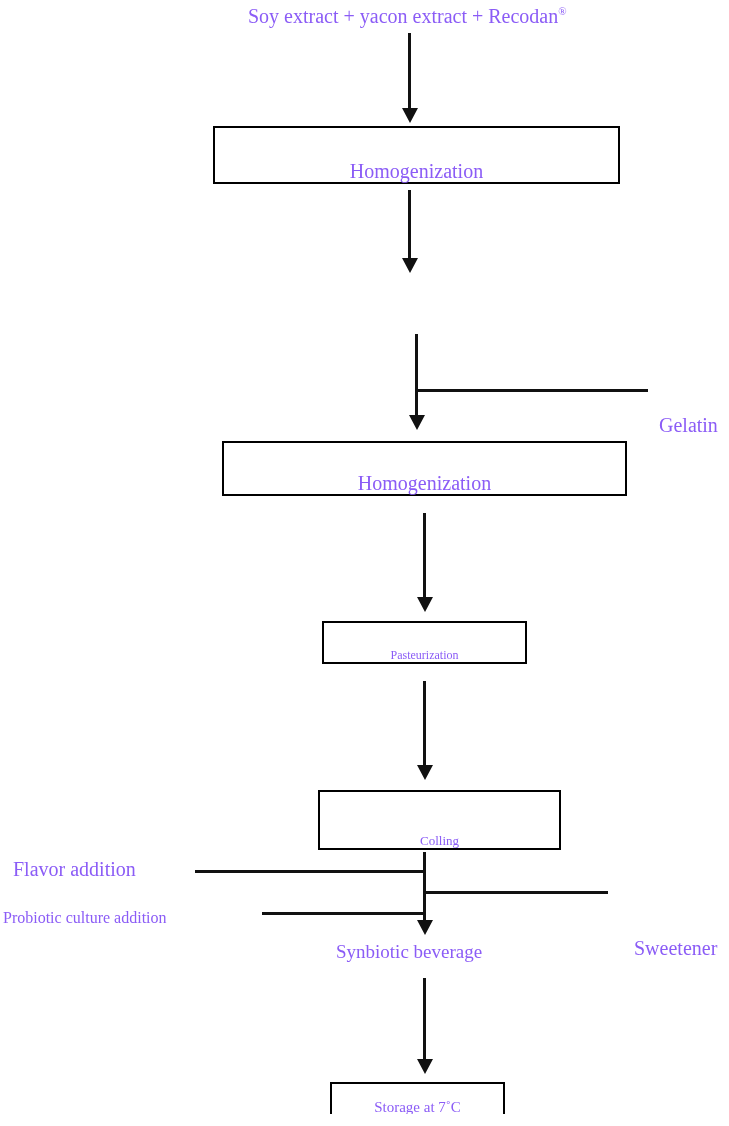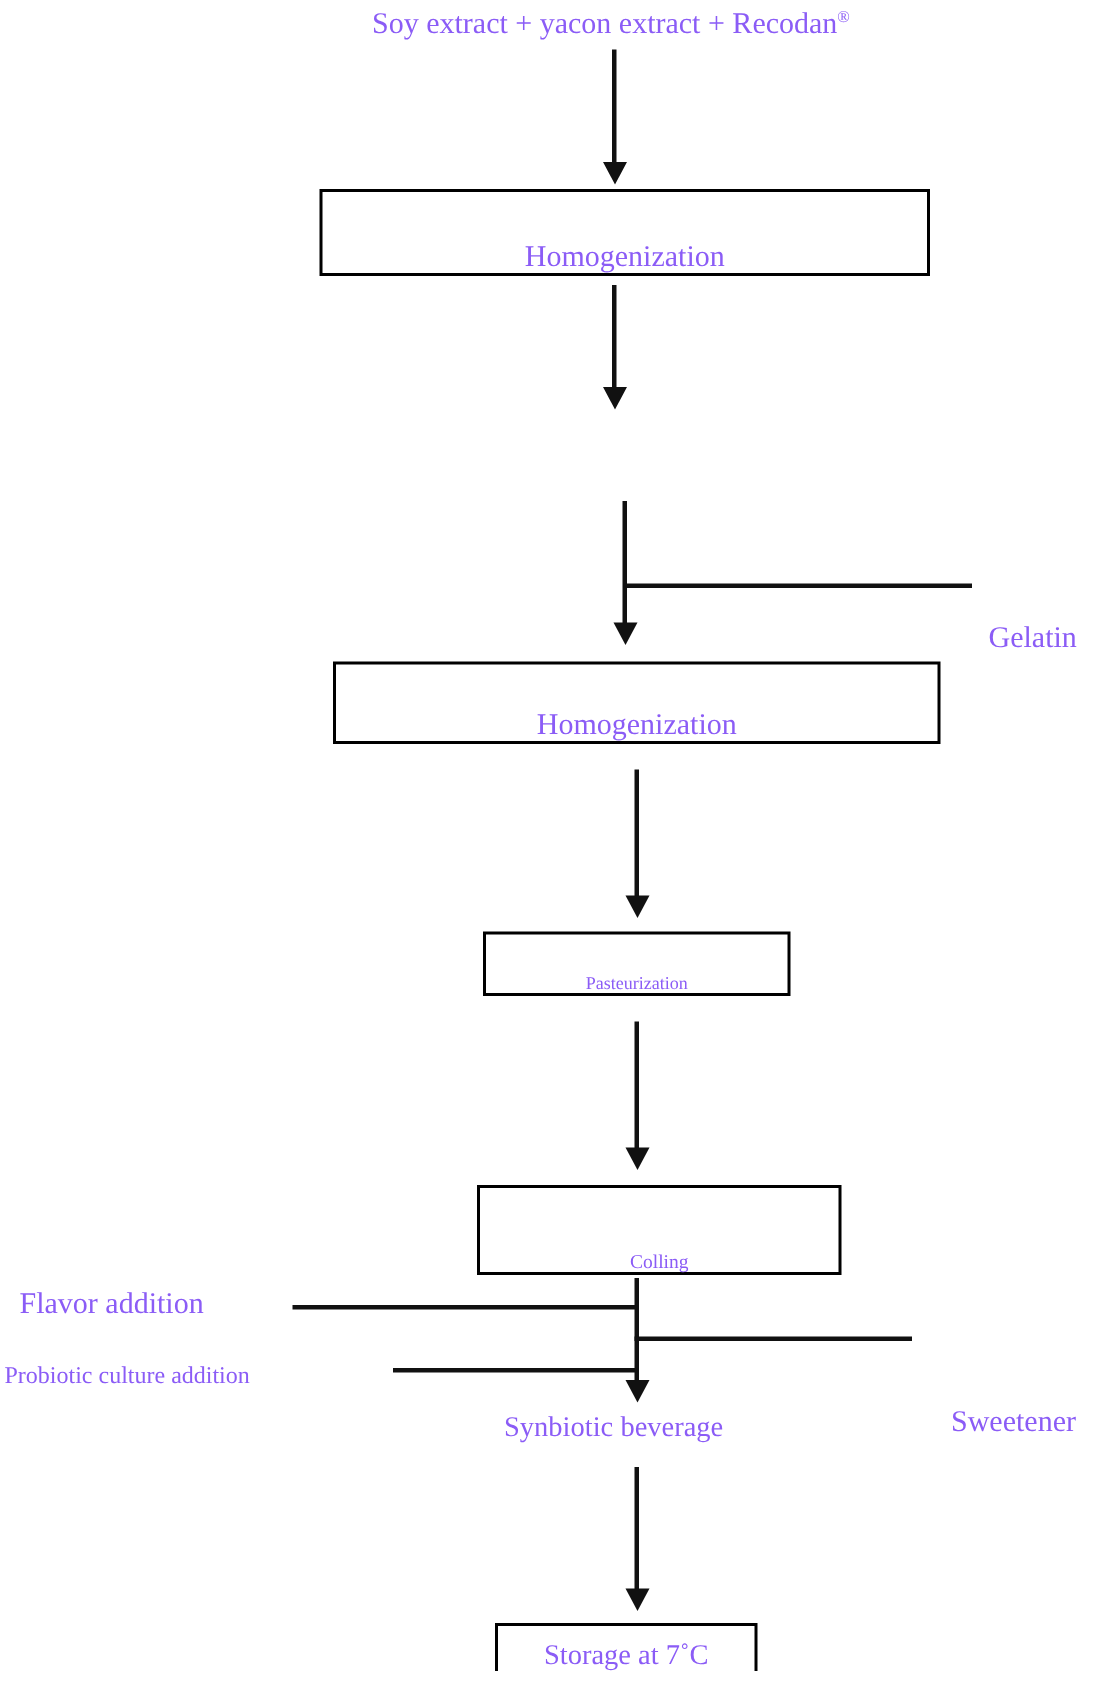--- a/index.html
+++ b/index.html
@@ -103,17 +103,17 @@
   <div class="free-label" style="left:634px; top:889px; font-size:20px;margin-top:48px;">Sweetener</div>
 
   <div class="hline" style="left:262px; top:912px; width:163px;"></div>
   <div class="free-label" style="left:3px; top:909px; font-size:16px;">Probiotic culture addition</div>
 
   <div class="free-label" style="left:336px; top:942px; font-size:19px;">Synbiotic beverage</div>
 
   <div class="vline" style="left:423px; top:978px; height:85px;"></div>
   <div class="arrowhead" style="left:417px; top:1059px;"></div>
 
-  <div class="node-box" style="left:330px; top:1082px; width:175px; height:35px; font-size:19px;">
+  <div class="node-box" style="left:330px; top:1082px; width:175px; height:35px; font-size:15px;">
     <span>Storage at 7˚C</span>
   </div>
 
 </div>
 
 </body></html>

